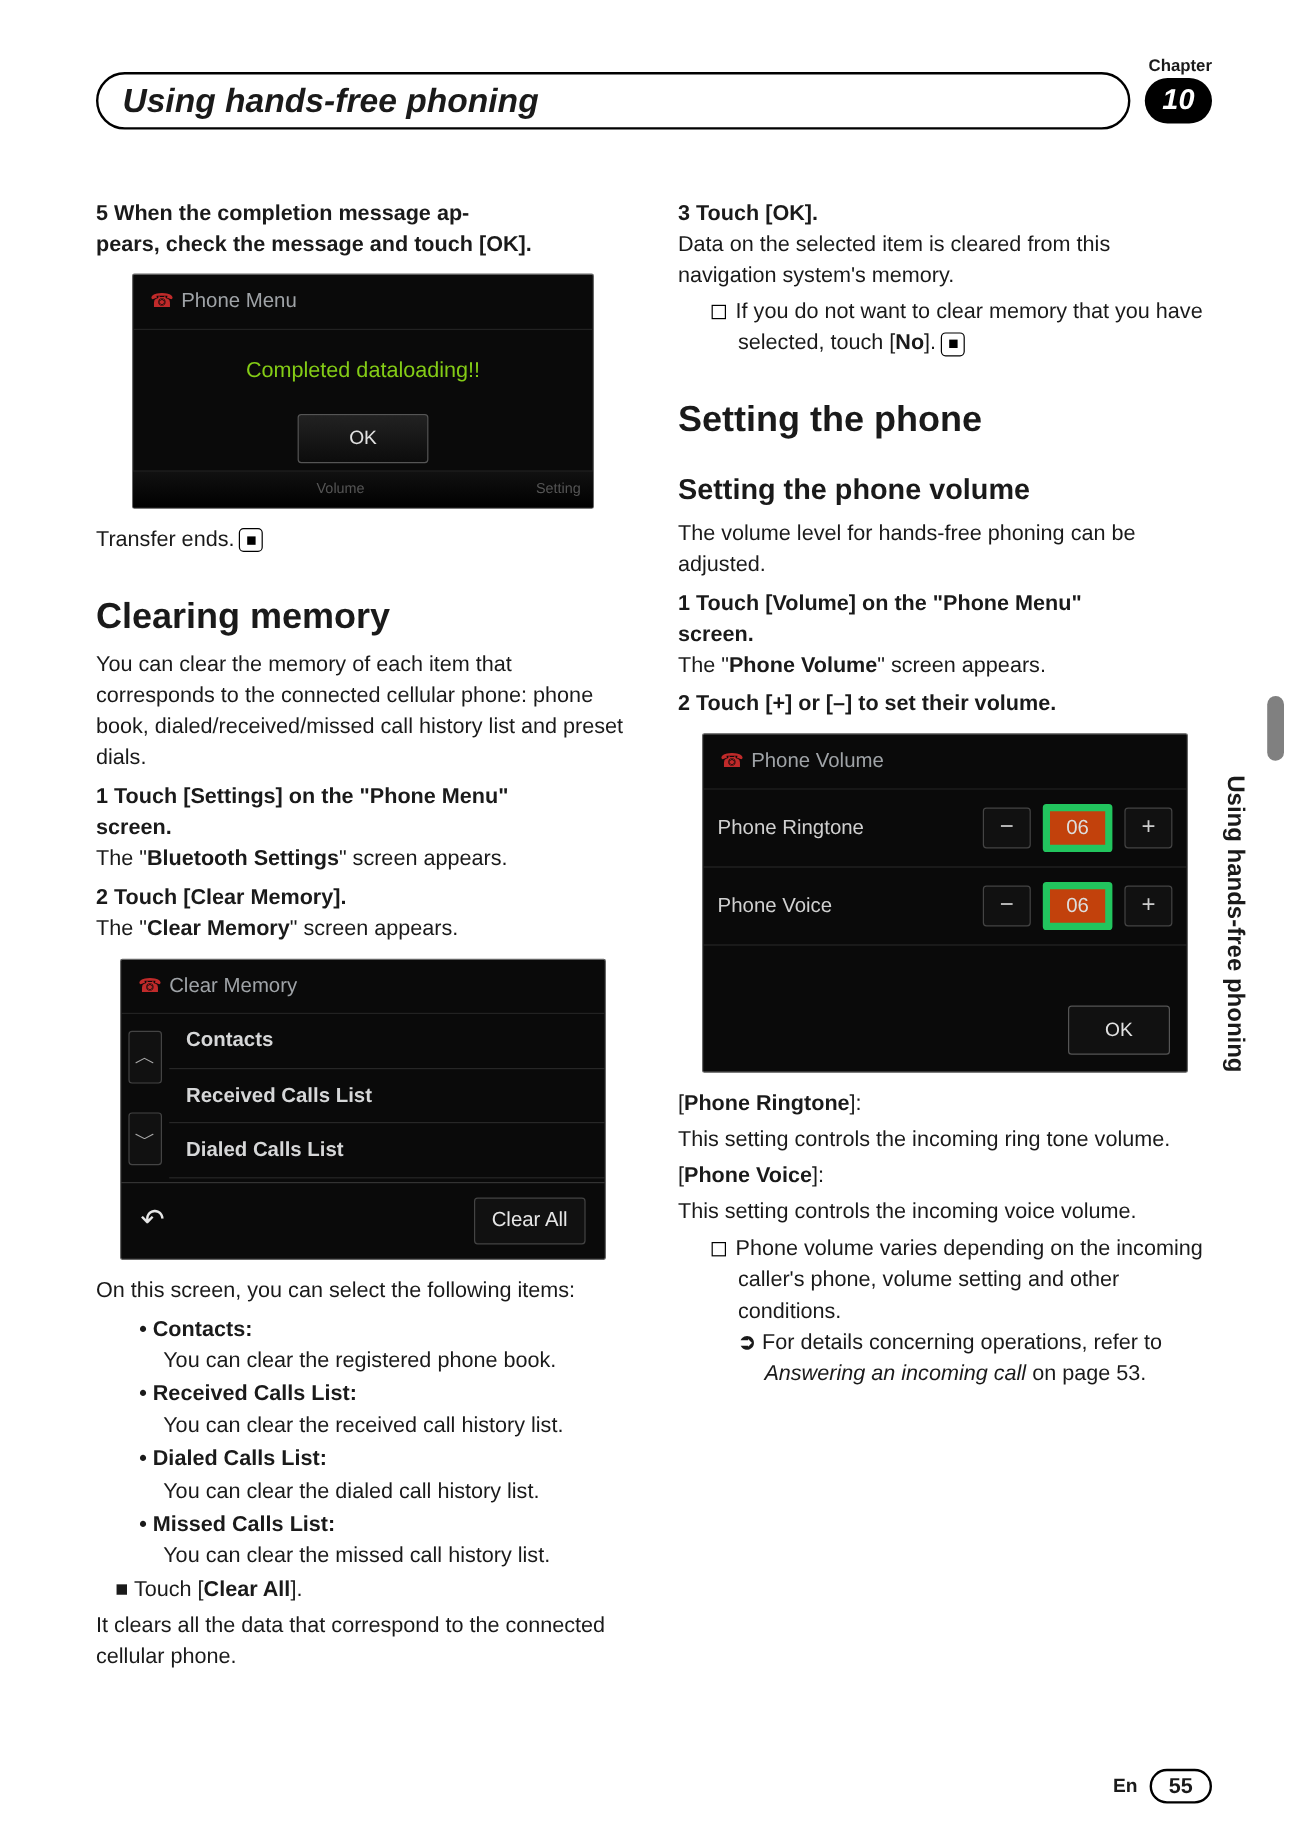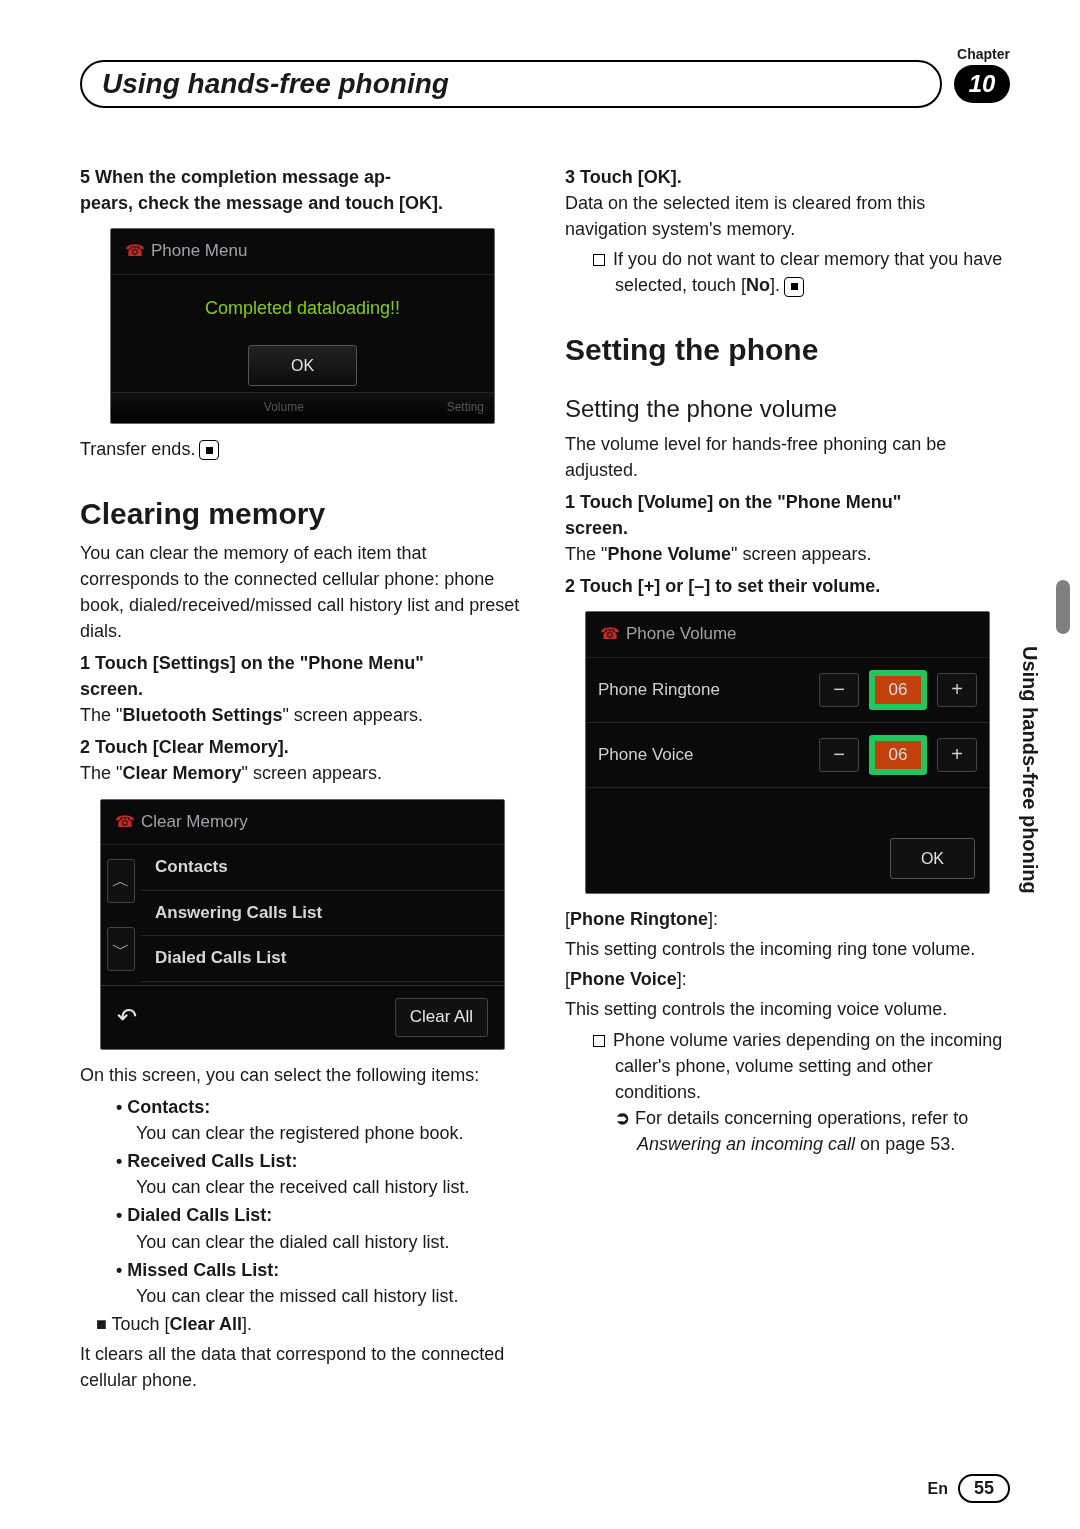--- a/index.html
+++ b/index.html
@@ -79,21 +79,21 @@
     font-size: 20px;
   }
   .vol-ss .vval {
     width: 58px; height: 40px; border: 6px solid #22c55e; border-radius: 3px;
     display: flex; align-items: center; justify-content: center; color: #ddd; background: #c2410c;
     font-size: 17px;
   }
   .vol-ss .vfooter { display:flex; justify-content:flex-end; padding: 14px; }
   .vol-ss .vok { padding: 8px 30px; border: 1px solid #555; border-radius: 3px; background: #111; color: #e2e2e2; font-size: 16px; }
   h2.section { font-size: 30px; font-weight: 800; margin-top: 30px; margin-bottom: 4px; }
-  h3.sub { font-size: 24px; font-weight: 400; margin-top: 20px; margin-bottom: 4px; }
+  h3.sub { font-size: 24px; font-weight: 700; margin-top: 20px; margin-bottom: 4px; }
   .normal { margin-bottom: 4px; }
   .endmark {
     display: inline-flex; width: 20px; height: 20px; border: 1.5px solid #000; border-radius: 4px;
     align-items: center; justify-content: center; vertical-align: middle; margin-left: 4px;
   }
   .endmark::after { content: ""; width: 7px; height: 7px; background: #000; }
   ul.bullets { list-style: none; padding-left: 36px; margin-top: 6px; }
   ul.bullets > li { margin-bottom: 2px; text-indent: -20px; padding-left: 20px; }
   ul.bullets > li::before { content: "• "; font-weight: bold; }
   ul.notes { list-style: none; padding-left: 28px; margin-top: 4px; }
@@ -174,21 +174,21 @@
 
     <div class="screenshot clear-mem-ss" style="margin-left:20px; margin-right:20px;">
       <div class="ss-title"><span class="icon">☎</span><span>Clear Memory</span></div>
       <div class="clrflex">
         <div class="arrow-col">
           <div class="arrow-btn">︿</div>
           <div class="arrow-btn">﹀</div>
         </div>
         <div class="list-col">
           <div class="row">Contacts</div>
-          <div class="row">Answering Calls List</div>
+          <div class="row">Received Calls List</div>
           <div class="row">Dialed Calls List</div>
         </div>
       </div>
       <div class="footer">
         <span class="back">↶</span>
         <span class="clearall">Clear All</span>
       </div>
     </div>
 
     <p class="normal">On this screen, you can select the following items:</p>

